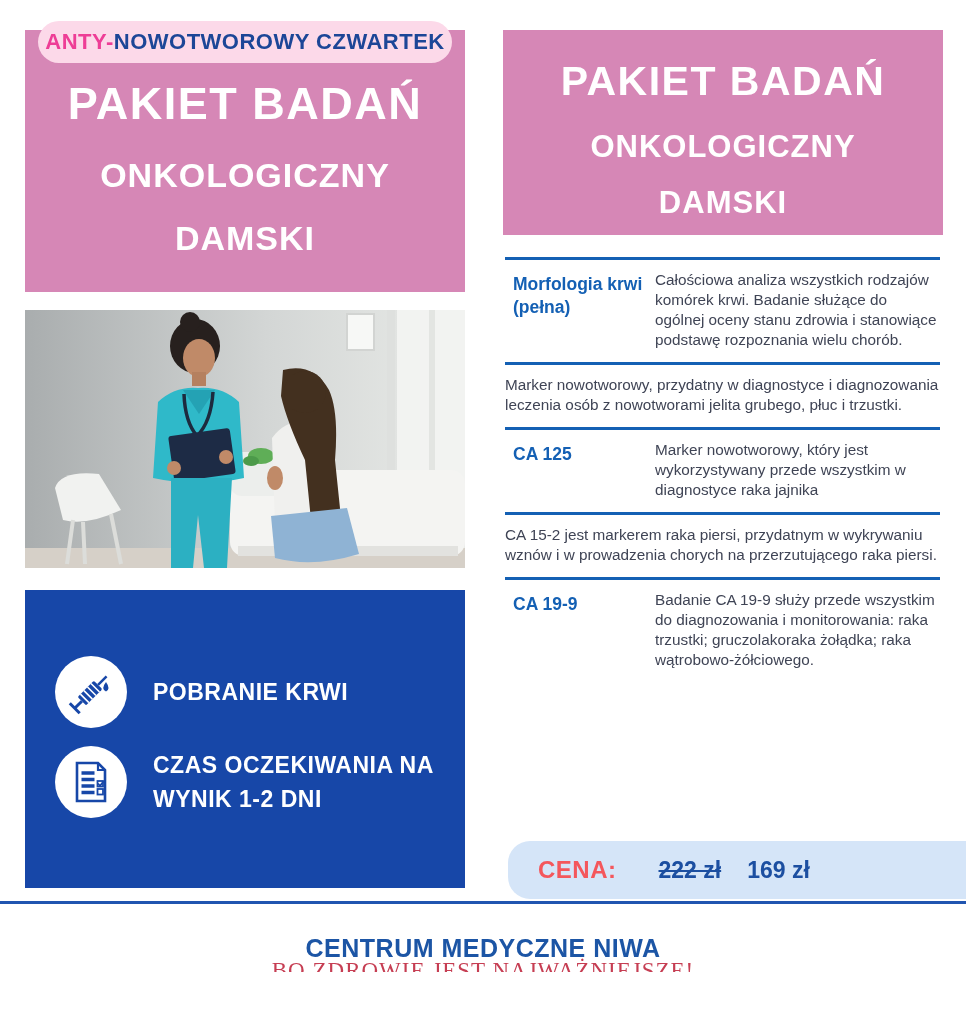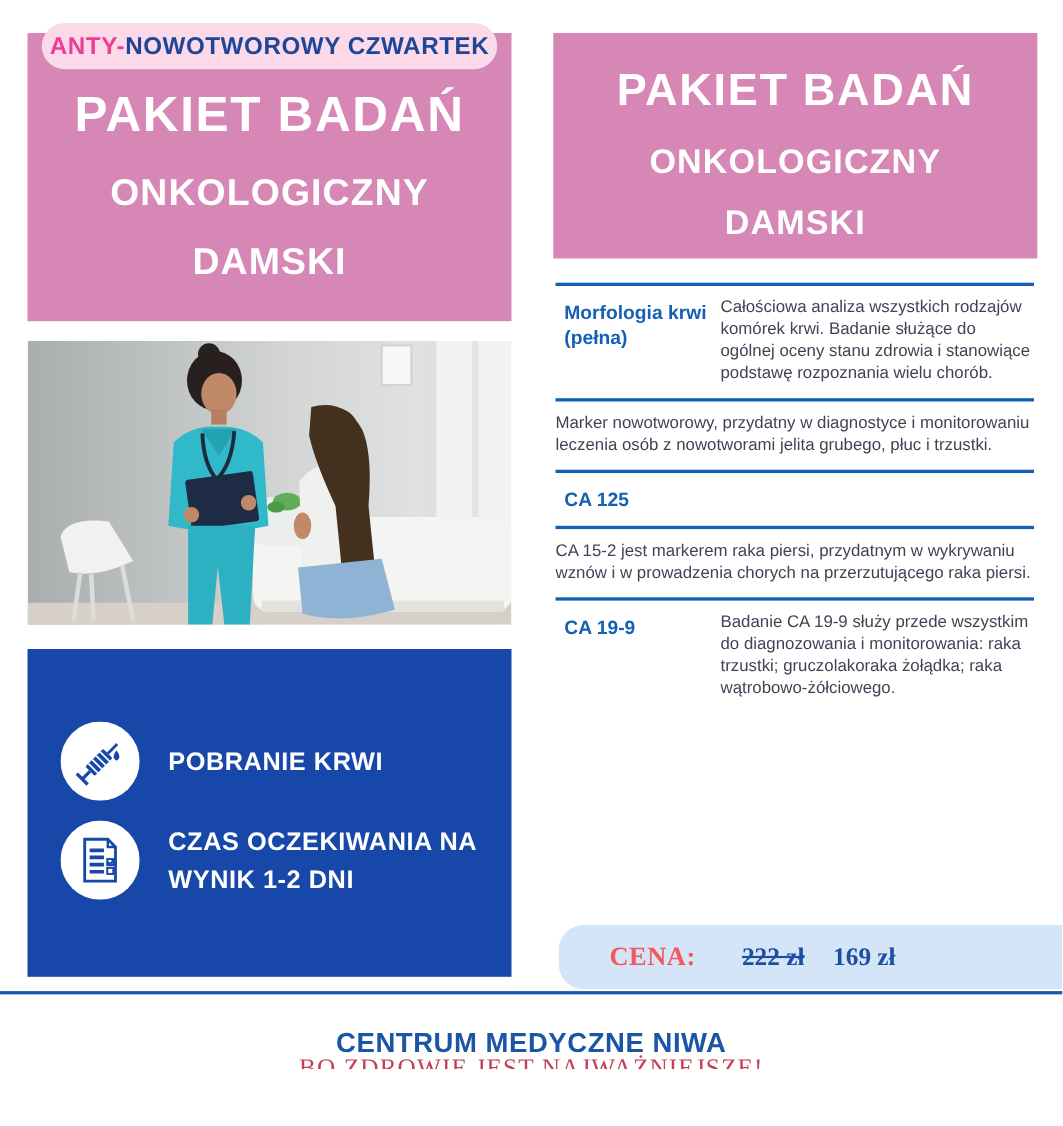--- a/index.html
+++ b/index.html
@@ -41,22 +41,22 @@
 
   
   .tests{position:absolute;left:505px;top:257px;width:435px;}
   .test-row{display:flex;border-top:3px solid #1460b4;padding:10px 0 12px;}
   .test-name{width:150px;flex:0 0 150px;color:#1460b4;font-weight:700;font-size:17.5px;
              line-height:1.3;padding:3px 6px 0 8px;box-sizing:border-box;}
   .test-desc{flex:1;color:#3f4455;font-size:15.3px;line-height:20px;}
 
   
   .price{position:absolute;left:508px;top:841px;width:458px;height:58px;background:#d5e5f8;
-         border-radius:22px 0 0 22px;display:flex;align-items:center;padding-left:46px;
-         box-sizing:border-box;gap:26px;font-family:Liberation Serif, serif;}
+         border-radius:22px 0 0 22px;display:flex;align-items:center;padding-left:30px;
+         box-sizing:border-box;gap:26px;}
   .price .lbl{color:#f4575c;font-size:24px;font-weight:800;letter-spacing:.5px;}
   .price .old{color:#1c4fa1;font-size:23px;font-weight:700;text-decoration:line-through;
               text-decoration-thickness:2px;margin-left:16px;}
   .price .new{color:#1c4fa1;font-size:23px;font-weight:800;}
 
   
   .rule{position:absolute;left:0;top:901px;width:966px;height:3px;background:#2055b0;}
   .footer-name{position:absolute;left:0;top:922px;width:966px;text-align:center;color:#1c55a5;
                font-size:25px;font-weight:800;letter-spacing:.5px;margin-top:12px;}
   .footer-tagline{position:absolute;left:0;top:958px;width:966px;text-align:center;color:#c63e53;
@@ -165,24 +165,25 @@
     <div class="l2">ONKOLOGICZNY</div>
     <div class="l3">DAMSKI</div>
   </div>
 
   <div class="tests">
     <div class="test-row">
       <div class="test-name">Morfologia krwi (pełna)</div>
       <div class="test-desc">Całościowa analiza wszystkich rodzajów komórek krwi. Badanie służące do ogólnej oceny stanu zdrowia i stanowiące podstawę rozpoznania wielu chorób.</div>
     </div>
     <div class="test-row">
-      <div class="test-desc">Marker nowotworowy, przydatny w diagnostyce i monitorowaniu leczenia osób z nowotworami jelita grubego, płuc i trzustki.</div>
+      <div class="test-desc">Marker nowotworowy, przydatny w diagnostyce i diagnozowania leczenia osób z nowotworami jelita grubego, płuc i trzustki.</div>
     </div>
     <div class="test-row">
       <div class="test-name">CA 125</div>
+      <div class="test-desc">Marker nowotworowy, który jest wykorzystywany przede wszystkim w diagnostyce raka jajnika</div>
     </div>
     <div class="test-row">
       <div class="test-desc">CA 15-2 jest markerem raka piersi, przydatnym w wykrywaniu wznów i w prowadzenia chorych na przerzutującego raka piersi.</div>
     </div>
     <div class="test-row">
       <div class="test-name">CA 19-9</div>
       <div class="test-desc">Badanie CA 19-9 służy przede wszystkim do diagnozowania i monitorowania: raka trzustki; gruczolakoraka żołądka; raka wątrobowo-żółciowego.</div>
     </div>
   </div>
 

